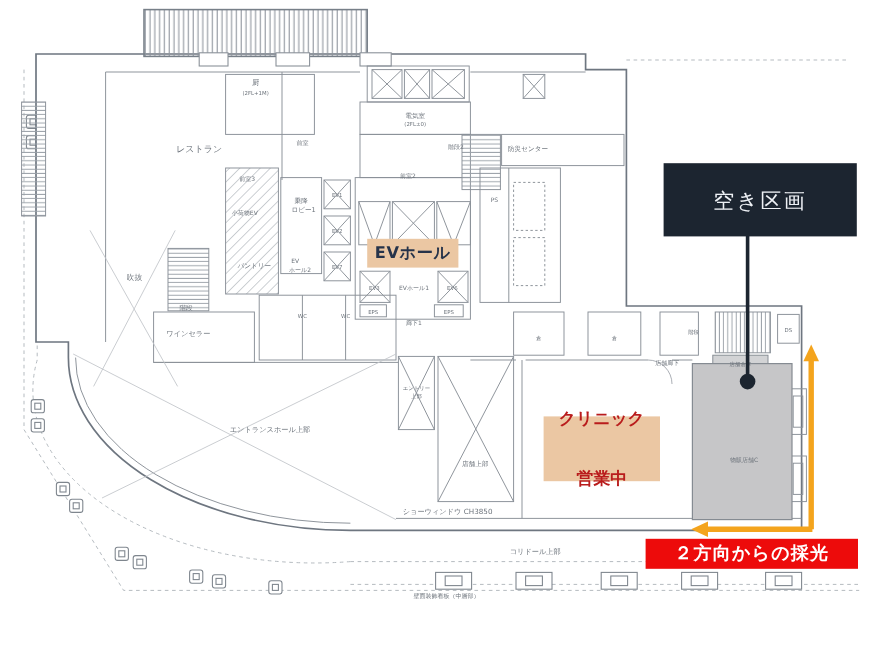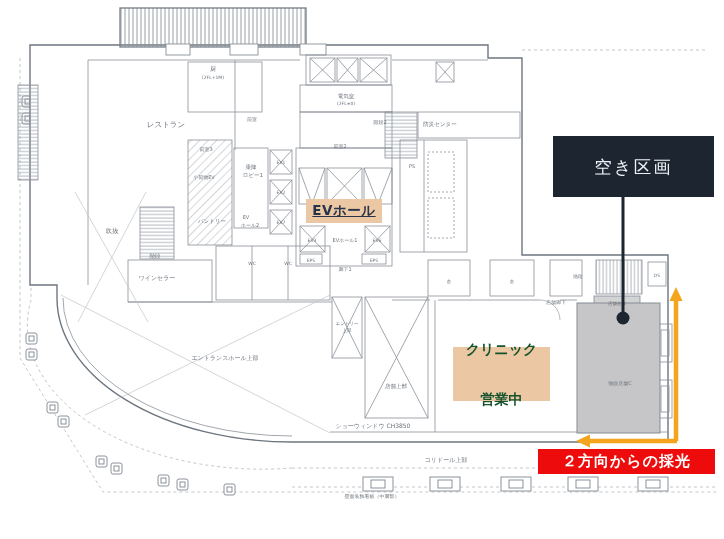--- a/index.html
+++ b/index.html
@@ -15,25 +15,25 @@
   html,body{margin:0;padding:0;background:#fff;}
   .stage{
     position:relative;width:724px;height:539px;background:#fff;overflow:hidden;
     font-family:"DejaVu Sans",sans-serif;
   }
   .stage svg{position:absolute;left:0;top:0;}
   .overlay{position:absolute;display:flex;align-items:center;justify-content:center;text-align:center;box-sizing:border-box;}
   .ev-hall{
     left:306px;top:199px;width:76px;height:24px;
     background:var(--highlight-beige);color:#26334A;
-    font-size:13.5px;font-weight:bold;letter-spacing:.5px;text-decoration:underline;
+    font-size:13.5px;font-weight:bold;letter-spacing:.5px;
   }
   .clinic{
     left:453px;top:347px;width:97px;height:54px;
-    background:var(--highlight-beige);color:#14532d;
+    background:var(--highlight-beige);color:#b91c1c;
     font-size:14px;font-weight:bold;line-height:1.35;flex-direction:column;gap:31px;
   }
   .vacant-callout{
     left:553px;top:136px;width:161px;height:61px;
     background:var(--callout-dark-bg);color:var(--callout-dark-text);
     font-size:17.5px;letter-spacing:2px;
   }
   .daylight{
     left:538px;top:449px;width:177px;height:25px;
     background:var(--alert-red);color:#fff;

